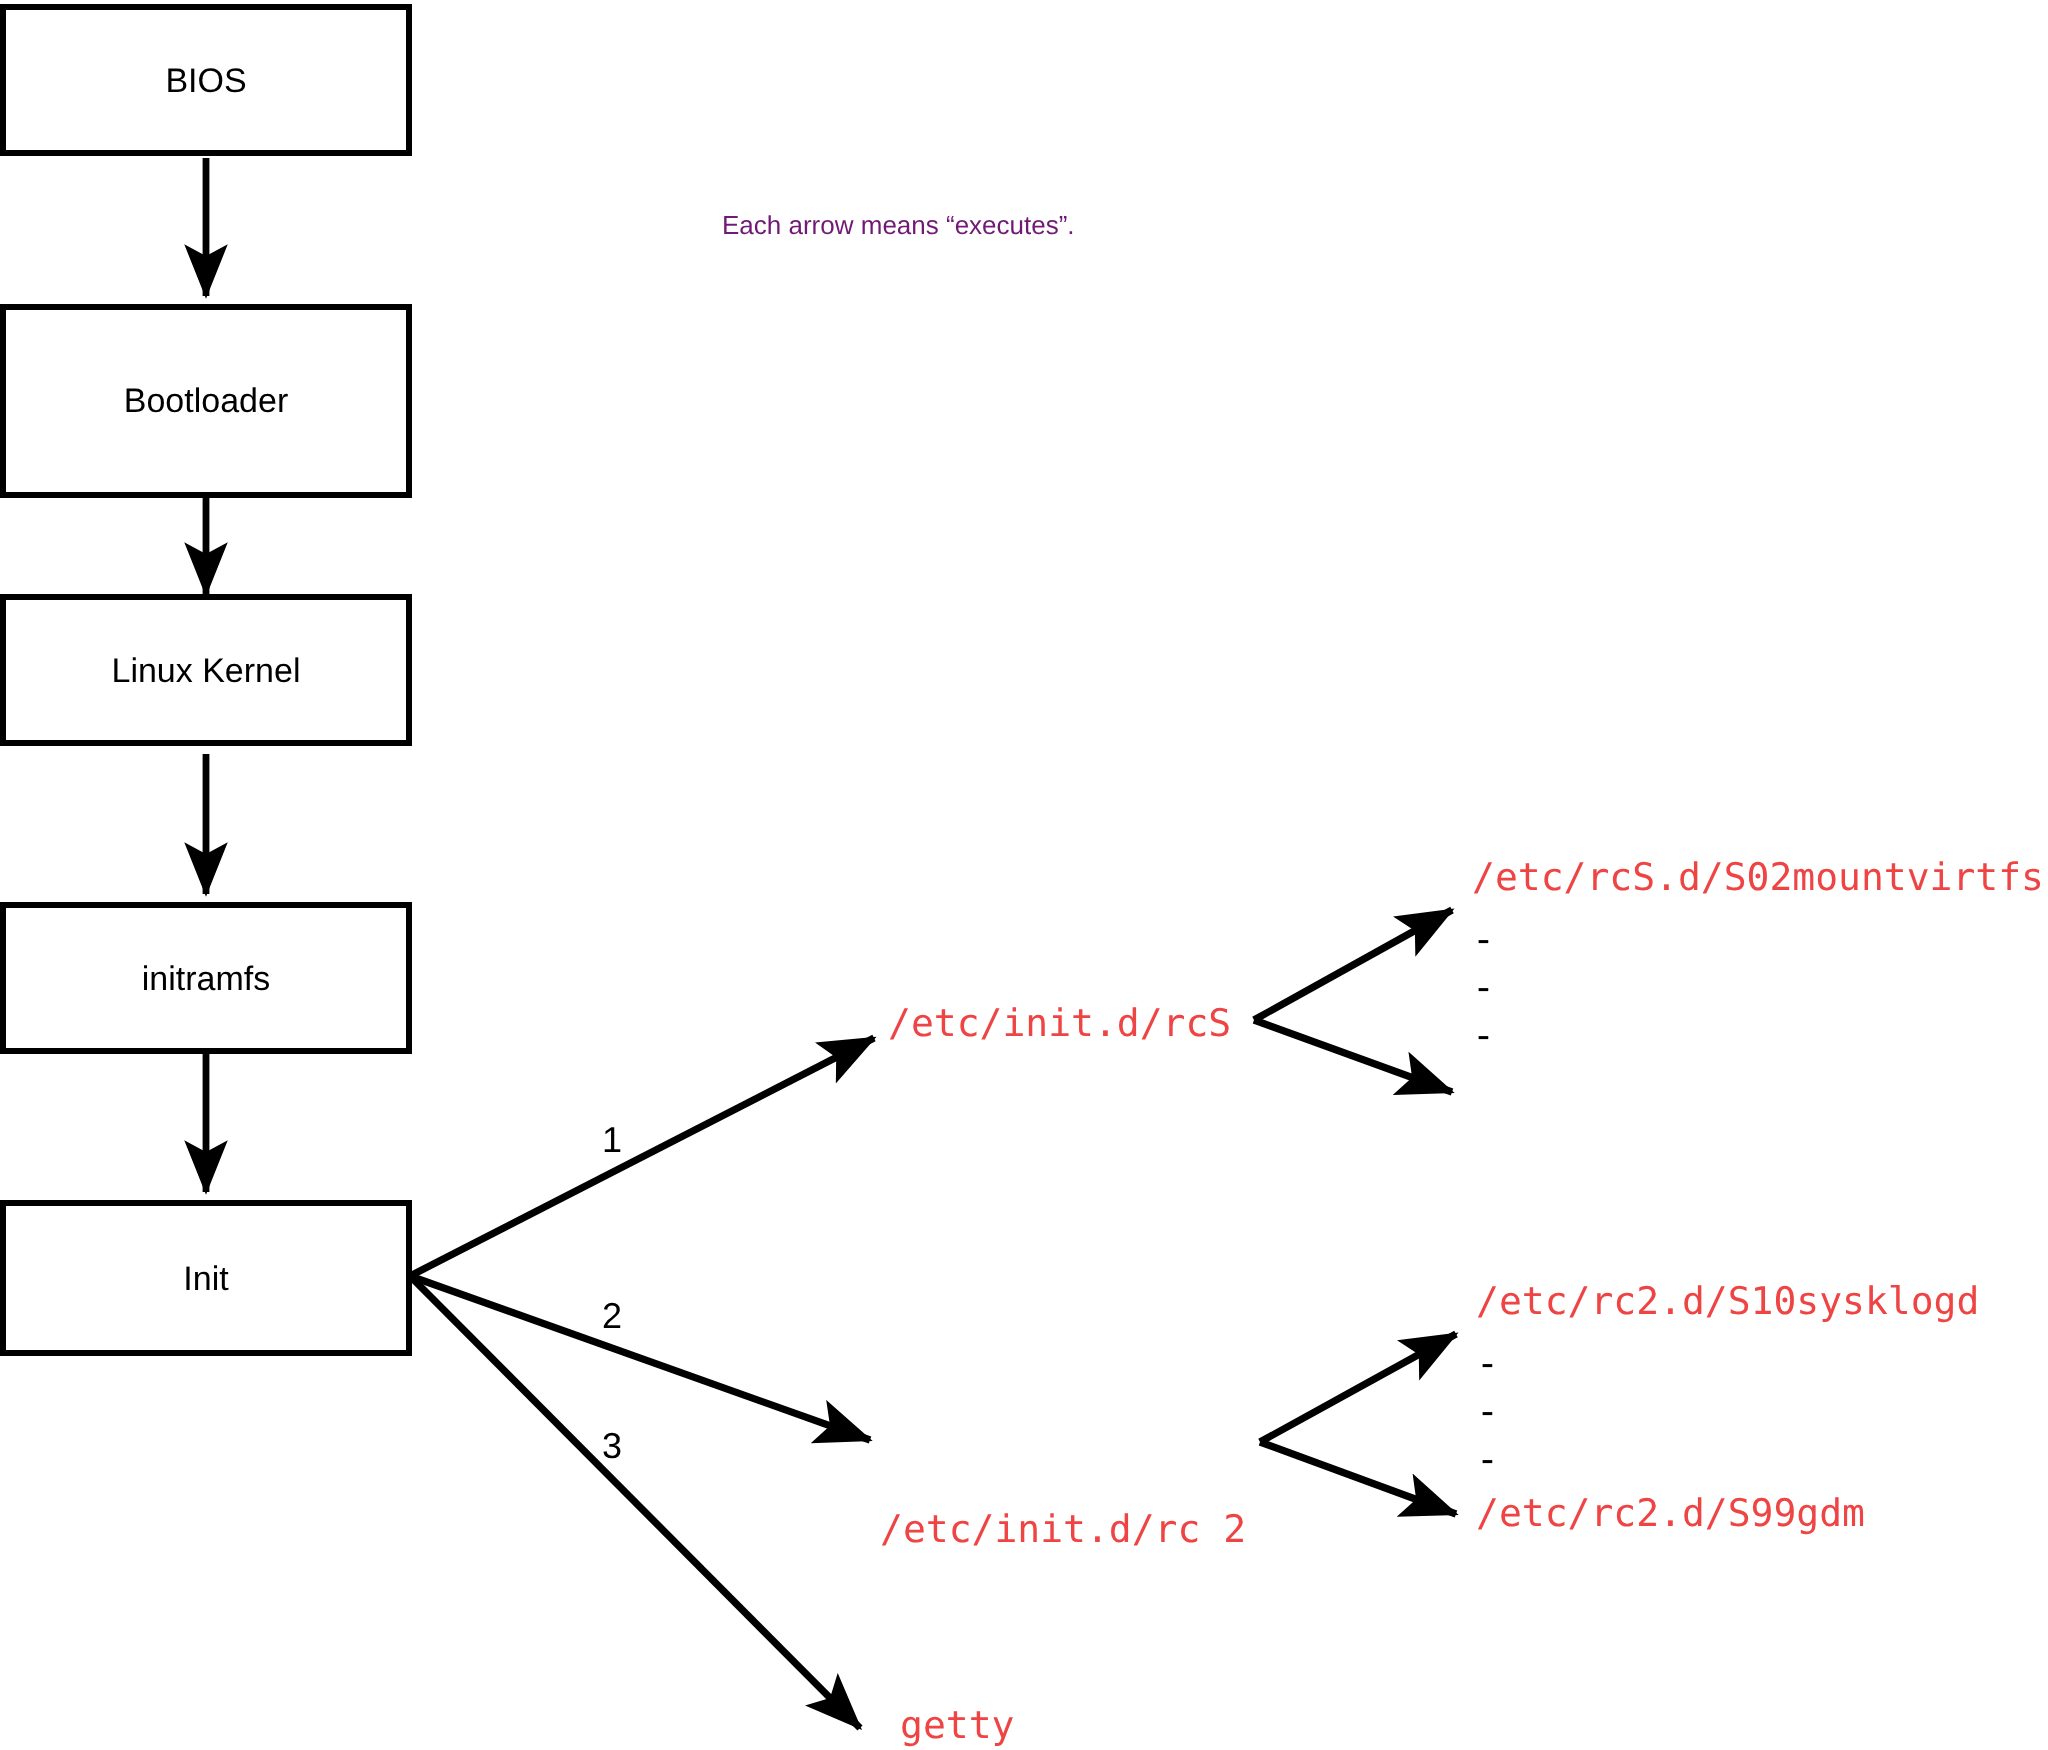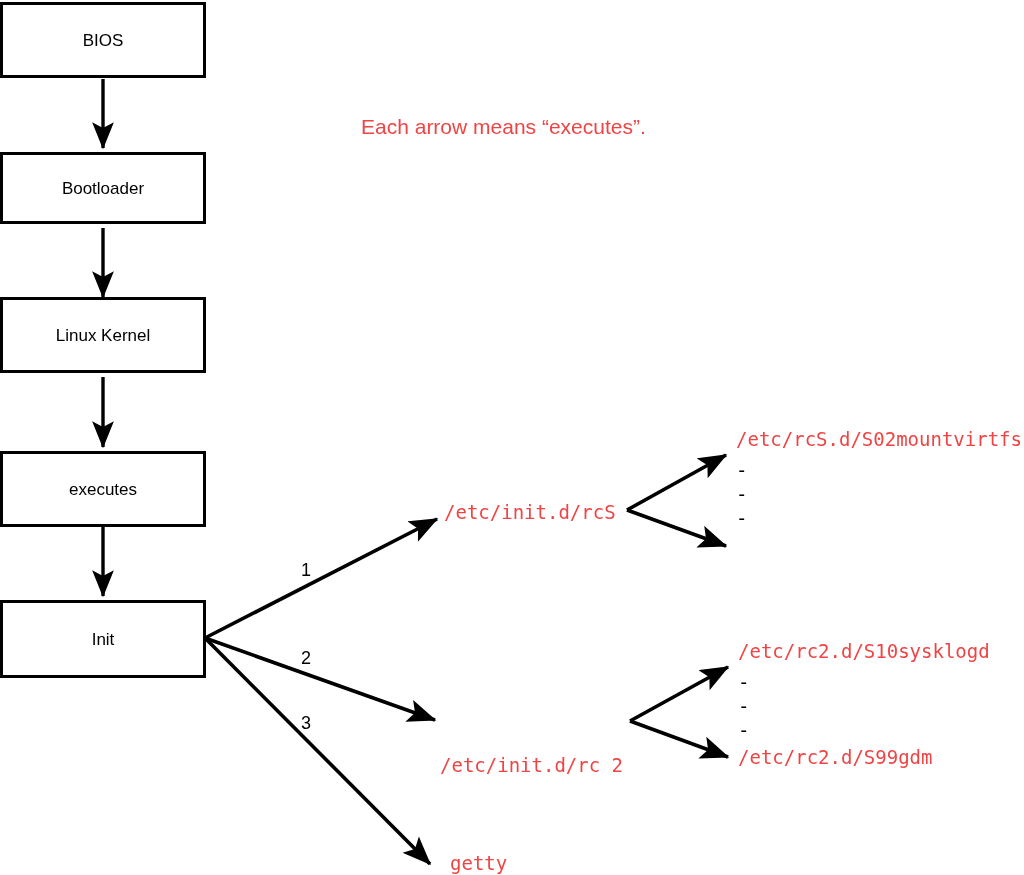--- a/index.html
+++ b/index.html
@@ -59,25 +59,24 @@
     position: absolute;
     font-family: "Liberation Sans", sans-serif;
     font-size: 18px;
     color: #000000;
     line-height: 1;
     white-space: nowrap;
   }
   .caption-note {
     position: absolute;
     font-family: "Liberation Sans", sans-serif;
-    font-size: 21px;
-    color: #ef4444;
+    font-size: 13px;
+    color: #701a75;
     line-height: 1;
     white-space: nowrap;
-    margin-top: 10px;
   }
 </style>
 </head>
 <body>
 
 <div id="canvas">
 
   <svg id="diagram-svg" viewBox="0 0 1024 875">
     <defs>
       <marker id="arrowhead" markerWidth="9" markerHeight="9" refX="7.6" refY="3.2" orient="auto" markerUnits="strokeWidth">
@@ -106,30 +105,30 @@
     <g stroke="#000000" stroke-width="3.6" fill="none" marker-end="url(#arrowhead)">
       <line x1="630" y1="721" x2="728" y2="667"></line>
       <line x1="630" y1="721" x2="728" y2="757"></line>
     </g>
   </svg>
 
   <div class="stage-box" style="left:0px; top:2px; width:206px; height:76px;">
     <span class="stage-box-label">BIOS</span>
   </div>
 
-  <div class="stage-box" style="left:0px; top:152px; width:206px; height:72px;">
+  <div class="stage-box" style="left:0px; top:152px; width:206px; height:97px;">
     <span class="stage-box-label">Bootloader</span>
   </div>
 
   <div class="stage-box" style="left:0px; top:297px; width:206px; height:76px;">
     <span class="stage-box-label">Linux Kernel</span>
   </div>
 
   <div class="stage-box" style="left:0px; top:451px; width:206px; height:76px;">
-    <span class="stage-box-label">executes</span>
+    <span class="stage-box-label">initramfs</span>
   </div>
 
   <div class="stage-box" style="left:0px; top:600px; width:206px; height:78px;">
     <span class="stage-box-label">Init</span>
   </div>
 
   <div class="caption-note" style="left:361px; top:106px;">Each arrow means “executes”.</div>
 
   <div class="branch-number" style="left:301px; top:561px;">1</div>
   <div class="branch-number" style="left:301px; top:649px;">2</div>

